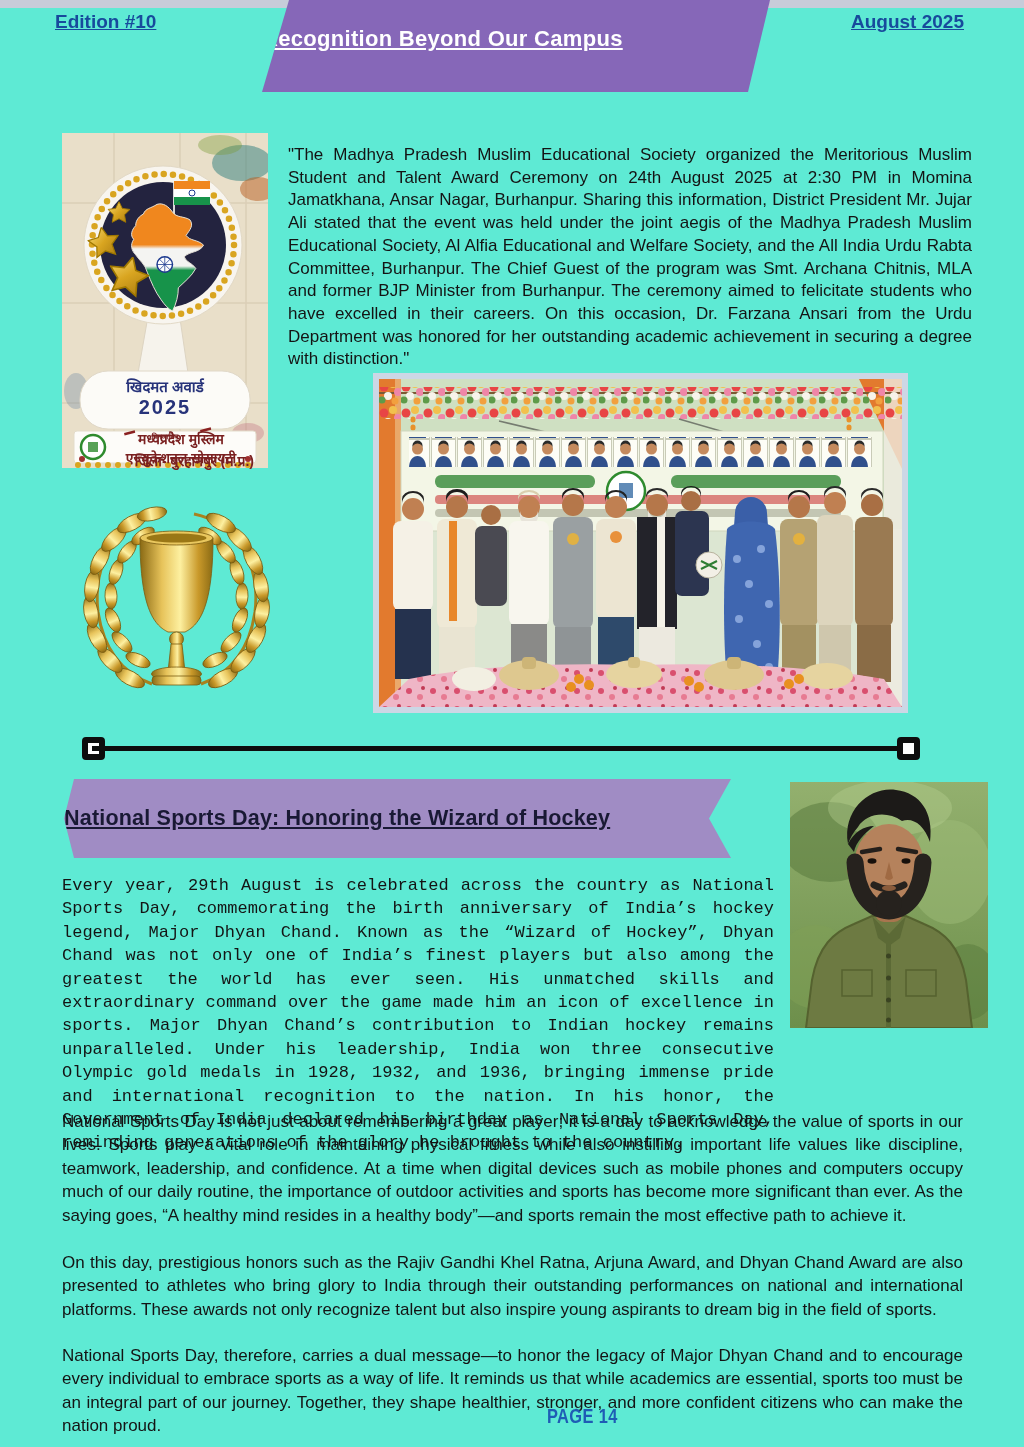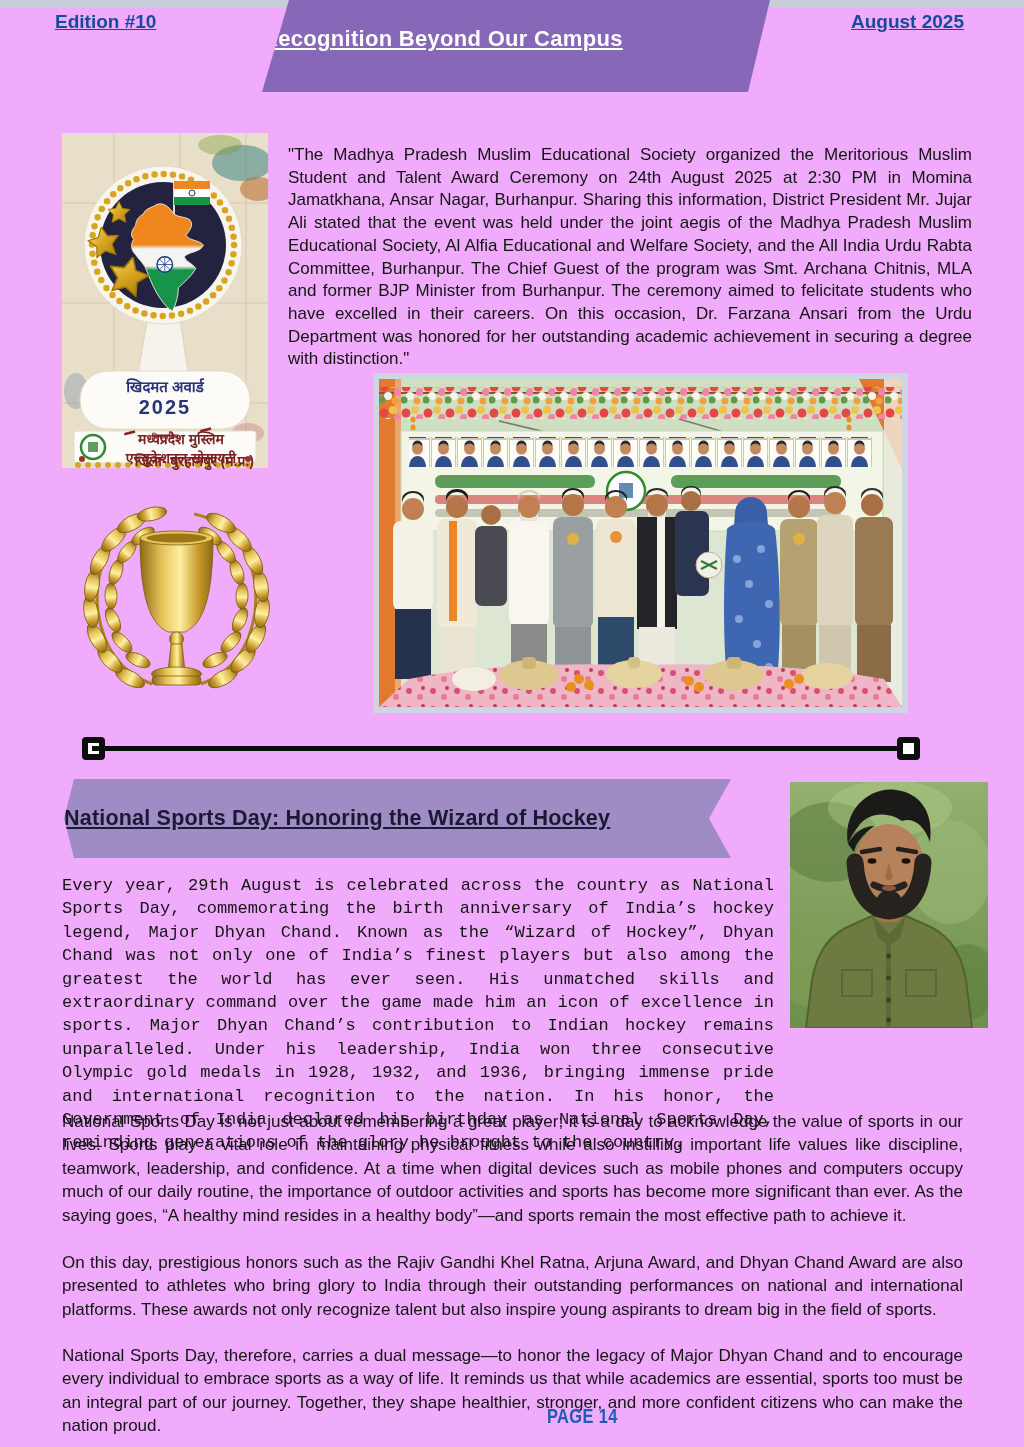--- a/index.html
+++ b/index.html
@@ -1,18 +1,18 @@
 <!DOCTYPE html>
 <html><head>
 <meta charset="utf-8">
 <style>
   html,body{margin:0;padding:0;background:#b9bdc9;}
   #page{
     position:relative;width:1024px;height:1447px;margin:0 auto;
-    background:#f0abfc;overflow:hidden;
+    background:#5eead4;overflow:hidden;
     font-family:"Liberation Sans","DejaVu Sans",sans-serif;color:#141414;
   }
   .topstrip{position:absolute;top:0;left:0;right:0;height:8px;background:#c7ccd9;}
   .hlink{position:absolute;top:11px;font-size:19px;font-weight:700;color:#174a9c;text-decoration:underline;}
   .edition{left:55px;}
   .hdate{right:60px;}
   .banner{
     position:absolute;left:262px;top:0;width:508px;height:92px;background:#8667b8;
     clip-path:polygon(27px 0,508px 0,486px 92px,0 92px);
     display:flex;align-items:flex-start;

